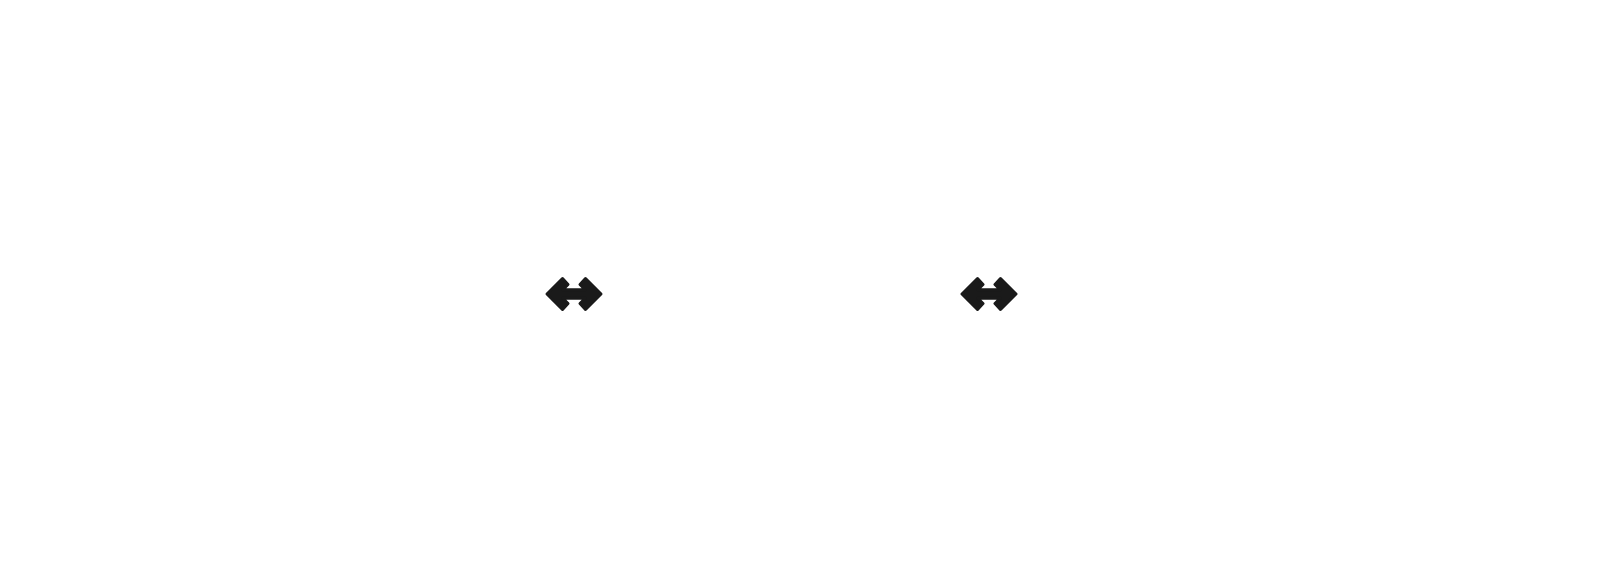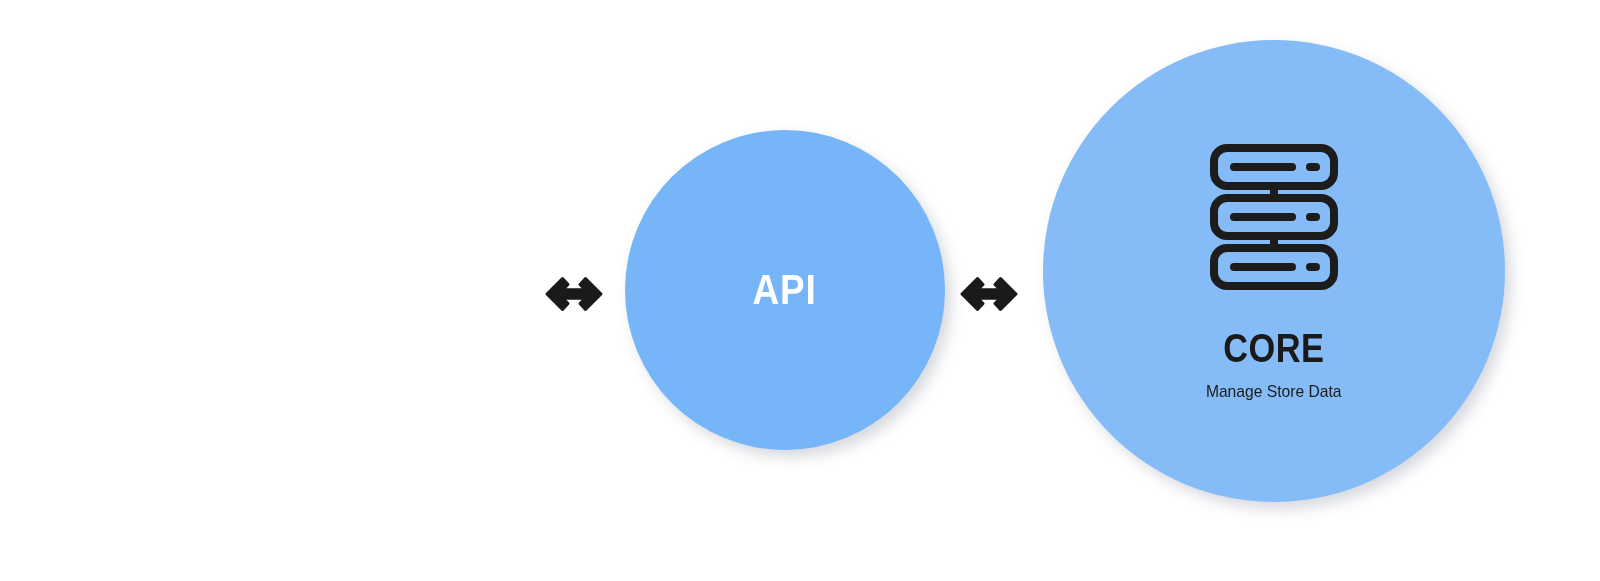--- a/index.html
+++ b/index.html
@@ -127,58 +127,25 @@
   <div class="connector connector-1">
     <span>
       <svg width="62" height="40" viewBox="0 0 62 40" xmlns="http://www.w3.org/2000/svg">
         <path d="M19.5 4.5 L4.0 20.0 L19.5 35.5 L25.0 29.5 L19.8 24.2
                  L42.2 24.2 L37.0 29.5 L42.5 35.5 L58.0 20.0 L42.5 4.5
                  L37.0 10.5 L42.2 15.8 L19.8 15.8 L25.0 10.5 Z" fill="#1a1a1a" stroke="#1a1a1a" stroke-width="3" stroke-linejoin="round"></path>
       </svg>
     </span>
   </div>
 
-  <div class="node node-api">
-    <div class="node-inner">
-      <div class="node-title">API</div>
-    </div>
-  </div>
 
   <div class="connector connector-2">
     <span>
       <svg width="62" height="40" viewBox="0 0 62 40" xmlns="http://www.w3.org/2000/svg">
         <path d="M19.5 4.5 L4.0 20.0 L19.5 35.5 L25.0 29.5 L19.8 24.2
                  L42.2 24.2 L37.0 29.5 L42.5 35.5 L58.0 20.0 L42.5 4.5
                  L37.0 10.5 L42.2 15.8 L19.8 15.8 L25.0 10.5 Z" fill="#1a1a1a" stroke="#1a1a1a" stroke-width="3" stroke-linejoin="round"></path>
       </svg>
     </span>
   </div>
 
-  <div class="node node-core">
-    <div class="node-inner">
-
-      <span class="node-icon">
-        <svg width="140" height="150" viewBox="0 0 140 150" xmlns="http://www.w3.org/2000/svg">
-
-          <line x1="70" y1="42" x2="70" y2="58" stroke="#1c1c1c" stroke-width="8"></line>
-          <line x1="70" y1="92" x2="70" y2="108" stroke="#1c1c1c" stroke-width="8"></line>
-
-          <rect x="10" y="6" width="120" height="38" rx="13" ry="13" fill="none" stroke="#1c1c1c" stroke-width="8"></rect>
-          <line x1="30" y1="25" x2="88" y2="25" stroke="#1c1c1c" stroke-width="8" stroke-linecap="round"></line>
-          <line x1="106" y1="25" x2="112" y2="25" stroke="#1c1c1c" stroke-width="8" stroke-linecap="round"></line>
-
-          <rect x="10" y="56" width="120" height="38" rx="13" ry="13" fill="none" stroke="#1c1c1c" stroke-width="8"></rect>
-          <line x1="30" y1="75" x2="88" y2="75" stroke="#1c1c1c" stroke-width="8" stroke-linecap="round"></line>
-          <line x1="106" y1="75" x2="112" y2="75" stroke="#1c1c1c" stroke-width="8" stroke-linecap="round"></line>
-
-          <rect x="10" y="106" width="120" height="38" rx="13" ry="13" fill="none" stroke="#1c1c1c" stroke-width="8"></rect>
-          <line x1="30" y1="125" x2="88" y2="125" stroke="#1c1c1c" stroke-width="8" stroke-linecap="round"></line>
-          <line x1="106" y1="125" x2="112" y2="125" stroke="#1c1c1c" stroke-width="8" stroke-linecap="round"></line>
-        </svg>
-      </span>
-
-      <div class="node-title">CORE</div>
-
-      <div class="node-subtitle">Manage Store Data</div>
-    </div>
-  </div>
 
 </div>
 
 </body></html>

